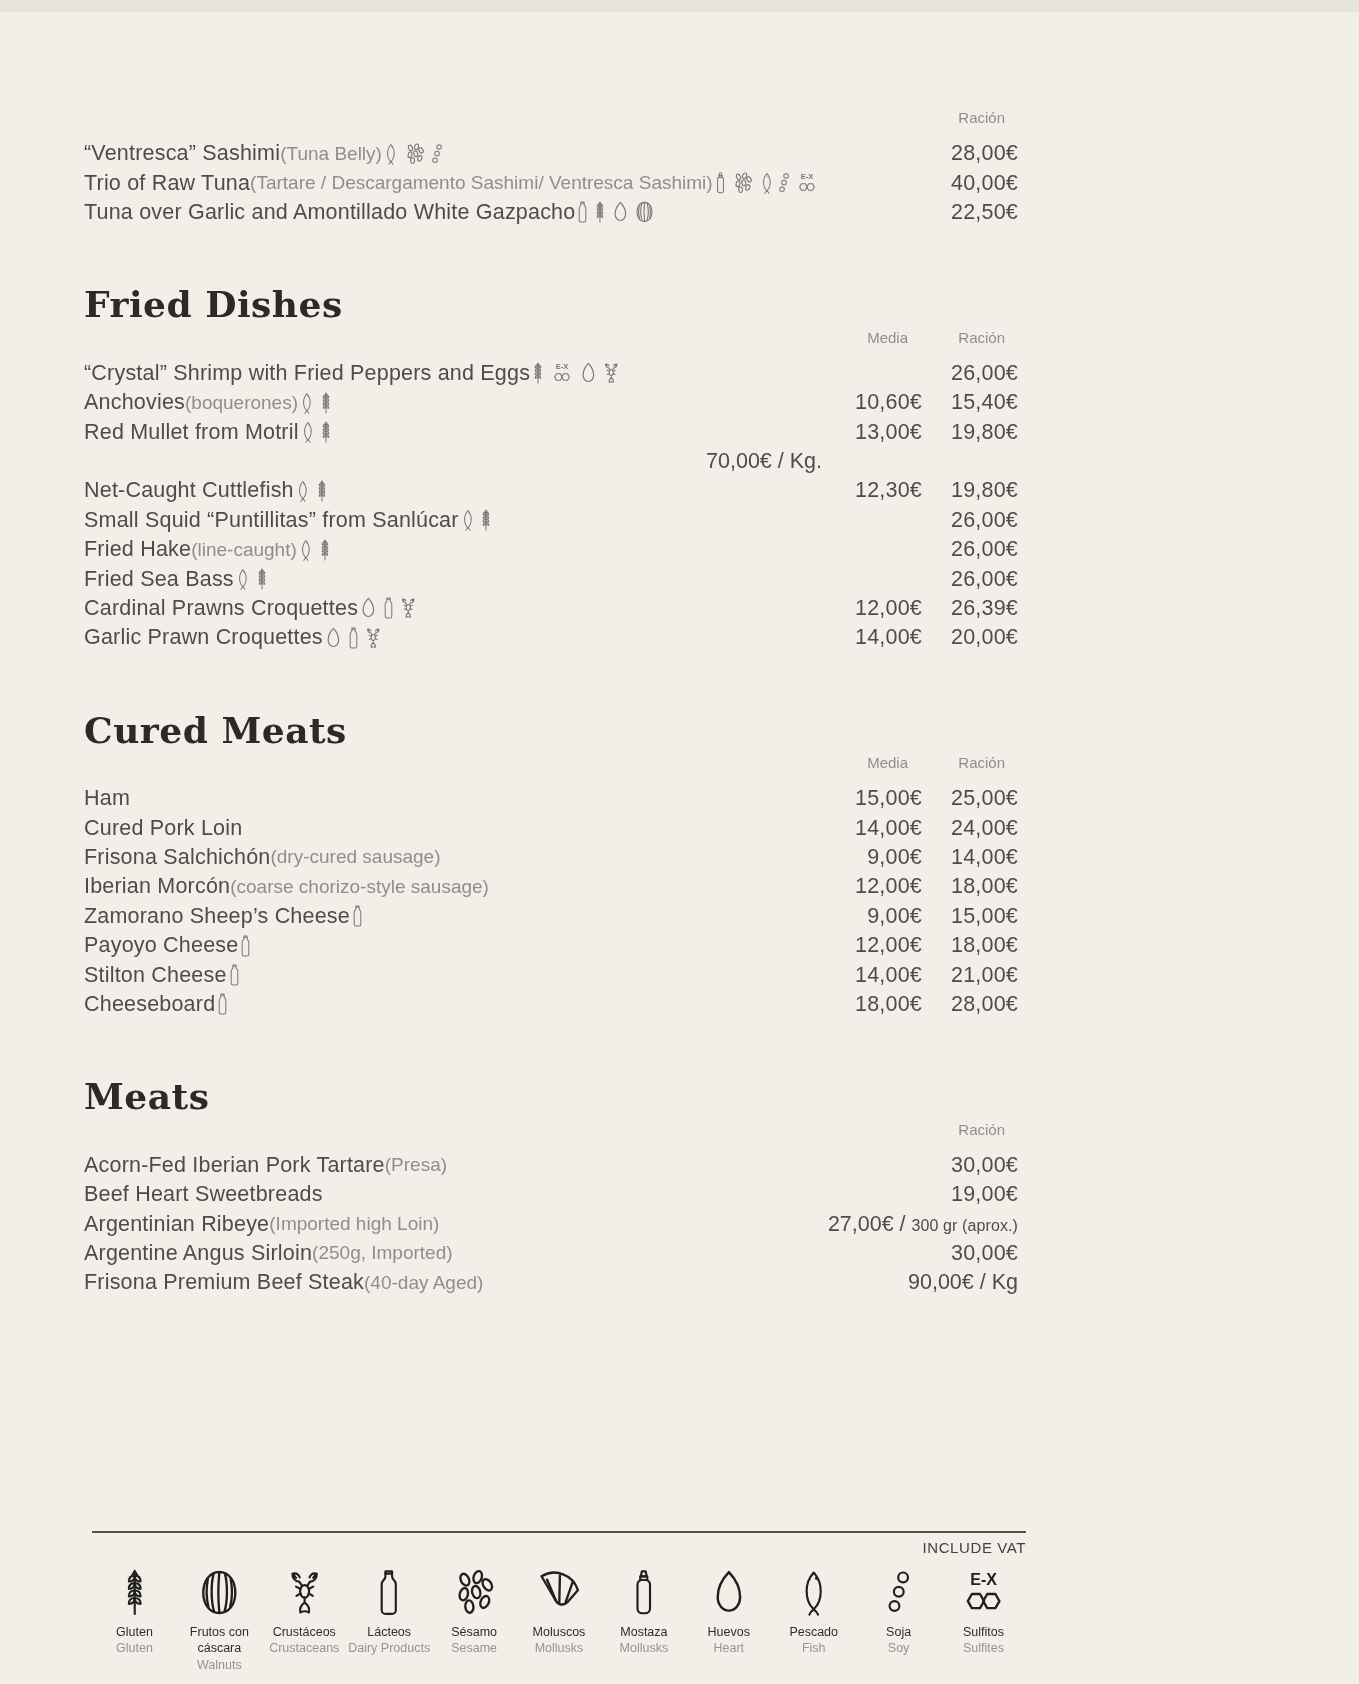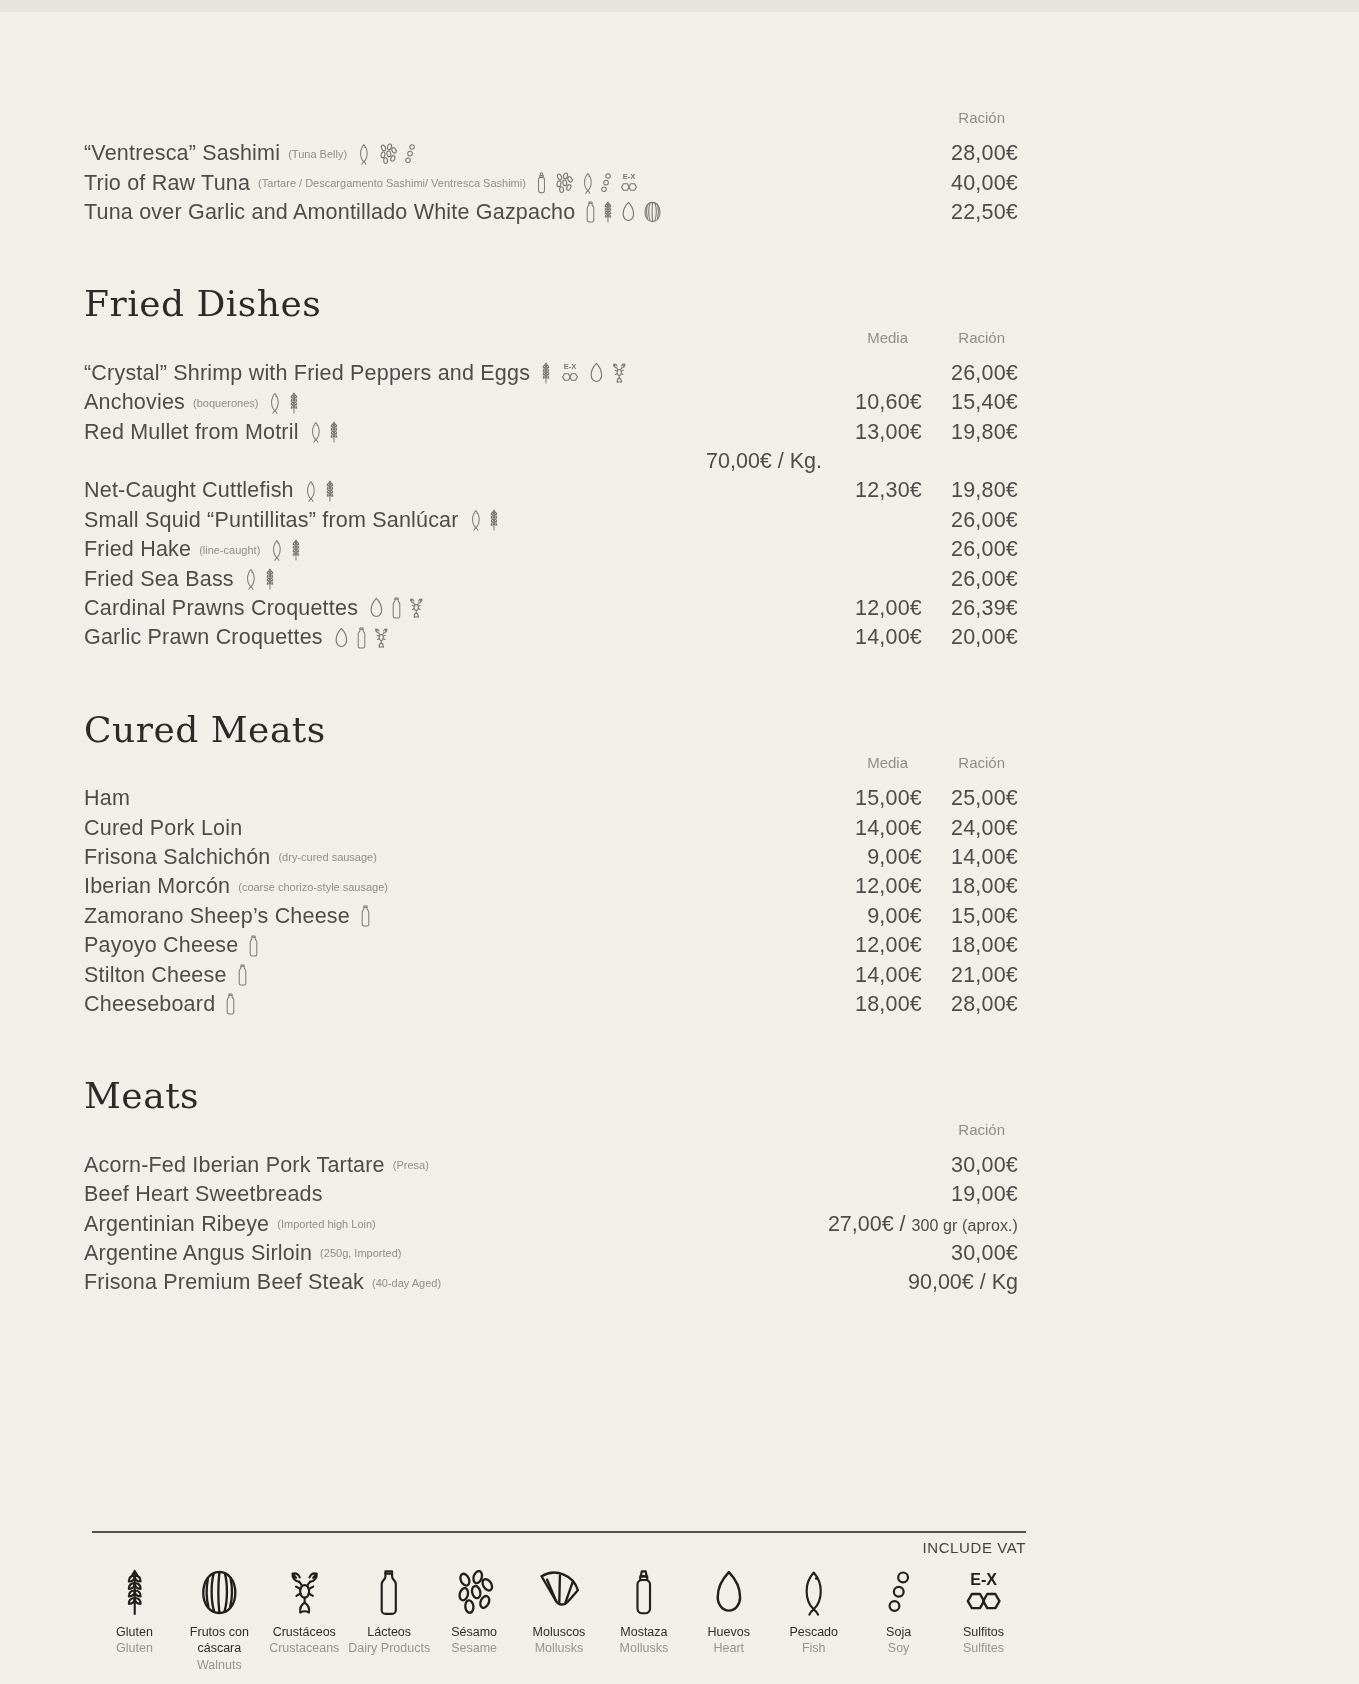--- a/index.html
+++ b/index.html
@@ -10,42 +10,42 @@
     font-family:"Liberation Sans","DejaVu Sans",sans-serif;
     color:#4d4c4a;
     overflow:hidden;
     margin:12px auto;
   }
   .content{position:absolute;left:84px;top:0;width:934px;padding-top:94px;}
 
   .section.has-title{margin-top:56px;}
   .section-title{
     font-family:"DejaVu Serif","Liberation Serif",serif;
-    font-weight:400;
+    font-weight:700;
     font-size:36px;
     line-height:1.18;
     color:#2c2a28;
     letter-spacing:.5px;
     margin:0;
   }
 
   .col-headers{
     display:grid;grid-template-columns:1fr 100px 96px;
     font-size:15px;color:#8f8e8b;
     margin:2px 0 12px 0;line-height:19px;
   }
   .col-h{text-align:right;}
   .col-h.media{padding-right:14px;}
   .col-h.racion{padding-right:13px;}
 
   .menu-row{display:grid;grid-template-columns:1fr 100px 96px;height:29.4px;align-items:center;}
   .menu-row.span-row{grid-template-columns:1fr 196px;}
-  .name-cell{display:flex;align-items:center;gap:8px;min-width:0;}
+  .name-cell{display:flex;align-items:center;min-width:0;}
   .item-name{font-size:21.5px;color:#4d4c4a;letter-spacing:.2px;white-space:nowrap;}
-  .item-note{font-size:11px;color:#8f8e8b;white-space:nowrap;}
+  .item-note{font-size:19px;color:#8f8e8b;white-space:nowrap;}
   .item-note:empty,.item-icons:empty{display:none;}
   .item-icons{display:inline-flex;align-items:center;gap:6px;color:#787774;margin-left:2px;}
   .item-icons .icon{display:inline-flex;}
   .item-icons svg{height:22px;width:auto;display:block;}
   .price{font-size:21.5px;text-align:right;color:#4d4c4a;letter-spacing:.2px;}
   .price-span{text-align:right;font-size:21.5px;color:#4d4c4a;white-space:nowrap;}
   .price-span .small{font-size:16px;letter-spacing:.1px;}
 
   .footer{position:absolute;left:92px;top:1519px;width:934px;}
   .rule{height:2px;background:#55524c;}

